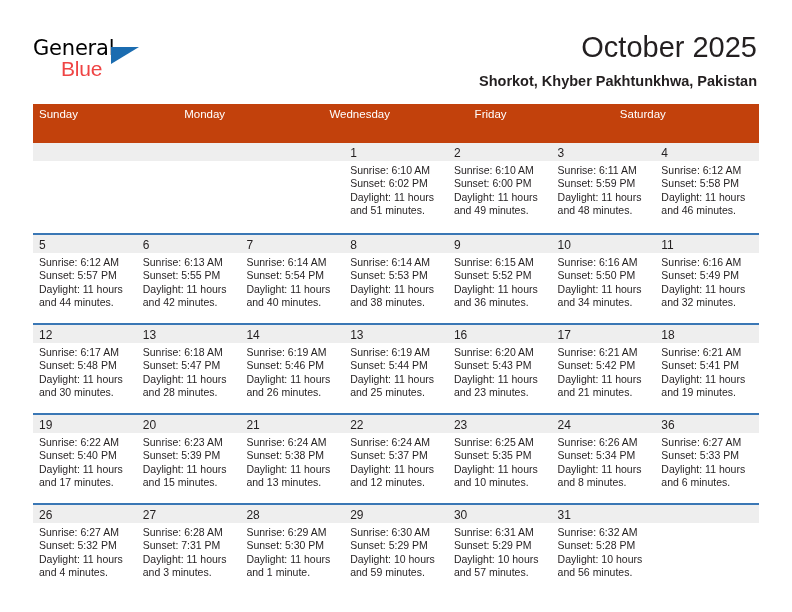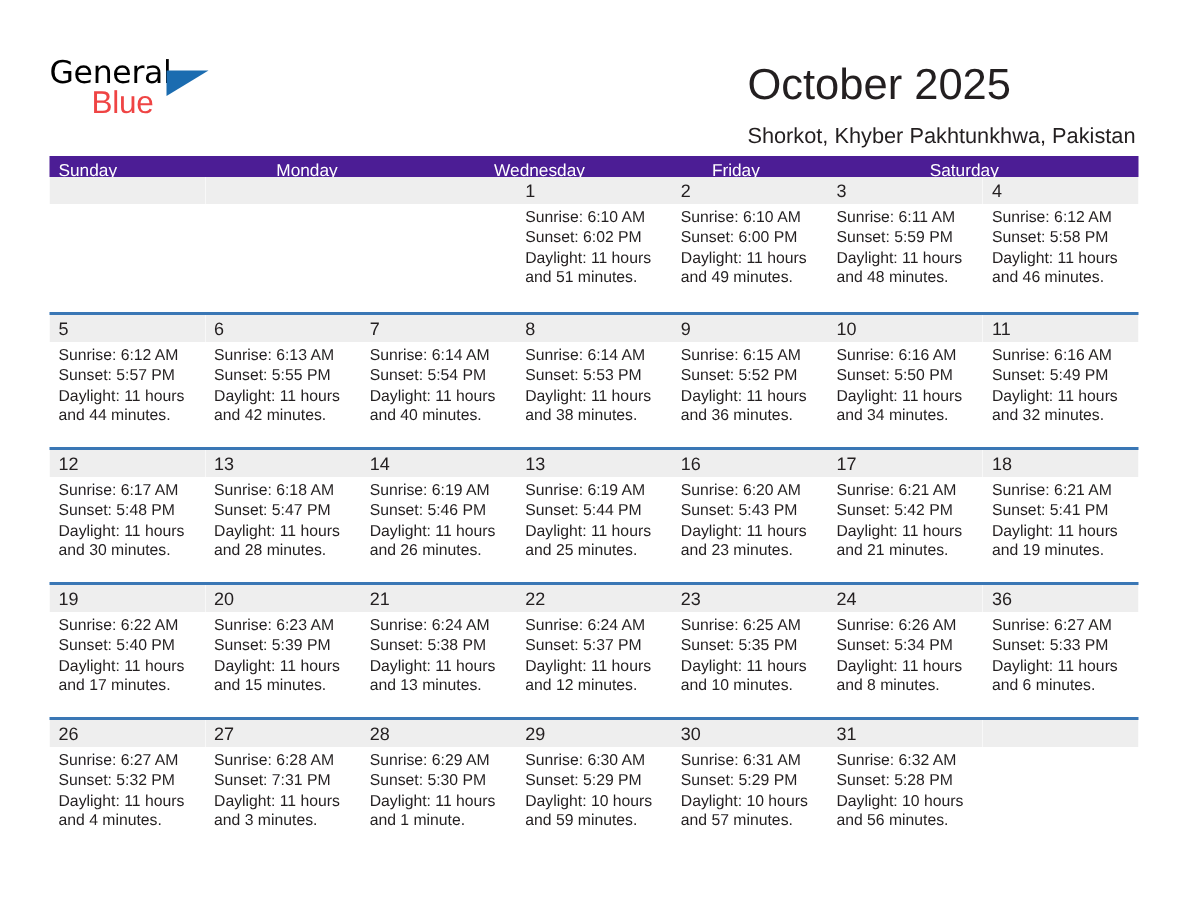--- a/index.html
+++ b/index.html
@@ -63,49 +63,50 @@
     width: 0;
     height: 0;
     border-left: 28px solid #1b6cb0;
     border-bottom: 17px solid transparent;
     border-top: 0 solid transparent;
   }
 
   .title-block {
     position: absolute;
     right: 35px;
-    top: 40px;
+    top: 30px;
+    text-align: right;
   }
   .month-title {
     font-size: 29px;
     font-weight: 400;
     color: #231f20;
     line-height: 34px;
     white-space: nowrap;
   }
   .location {
     margin-top: 9px;
     font-size: 14.5px;
-    font-weight: 400;
+    font-weight: 700;
     color: #231f20;
     line-height: 17px;
     white-space: nowrap;
   }
 
   
   .calendar {
     position: absolute;
     left: 33px;
     top: 104px;
     width: 726px;
   }
   .dow-row {
     display: flex;
-    background: #4c1d95;
-    height: 14px;
+    background: #c2410c;
+    height: 39px;
   }
   .dow {
     flex: 1 1 0;
     color: #ffffff;
     font-size: 11.5px;
     line-height: 21px;
     padding-left: 6px;
     box-sizing: border-box;
     white-space: nowrap;
     overflow: hidden;

